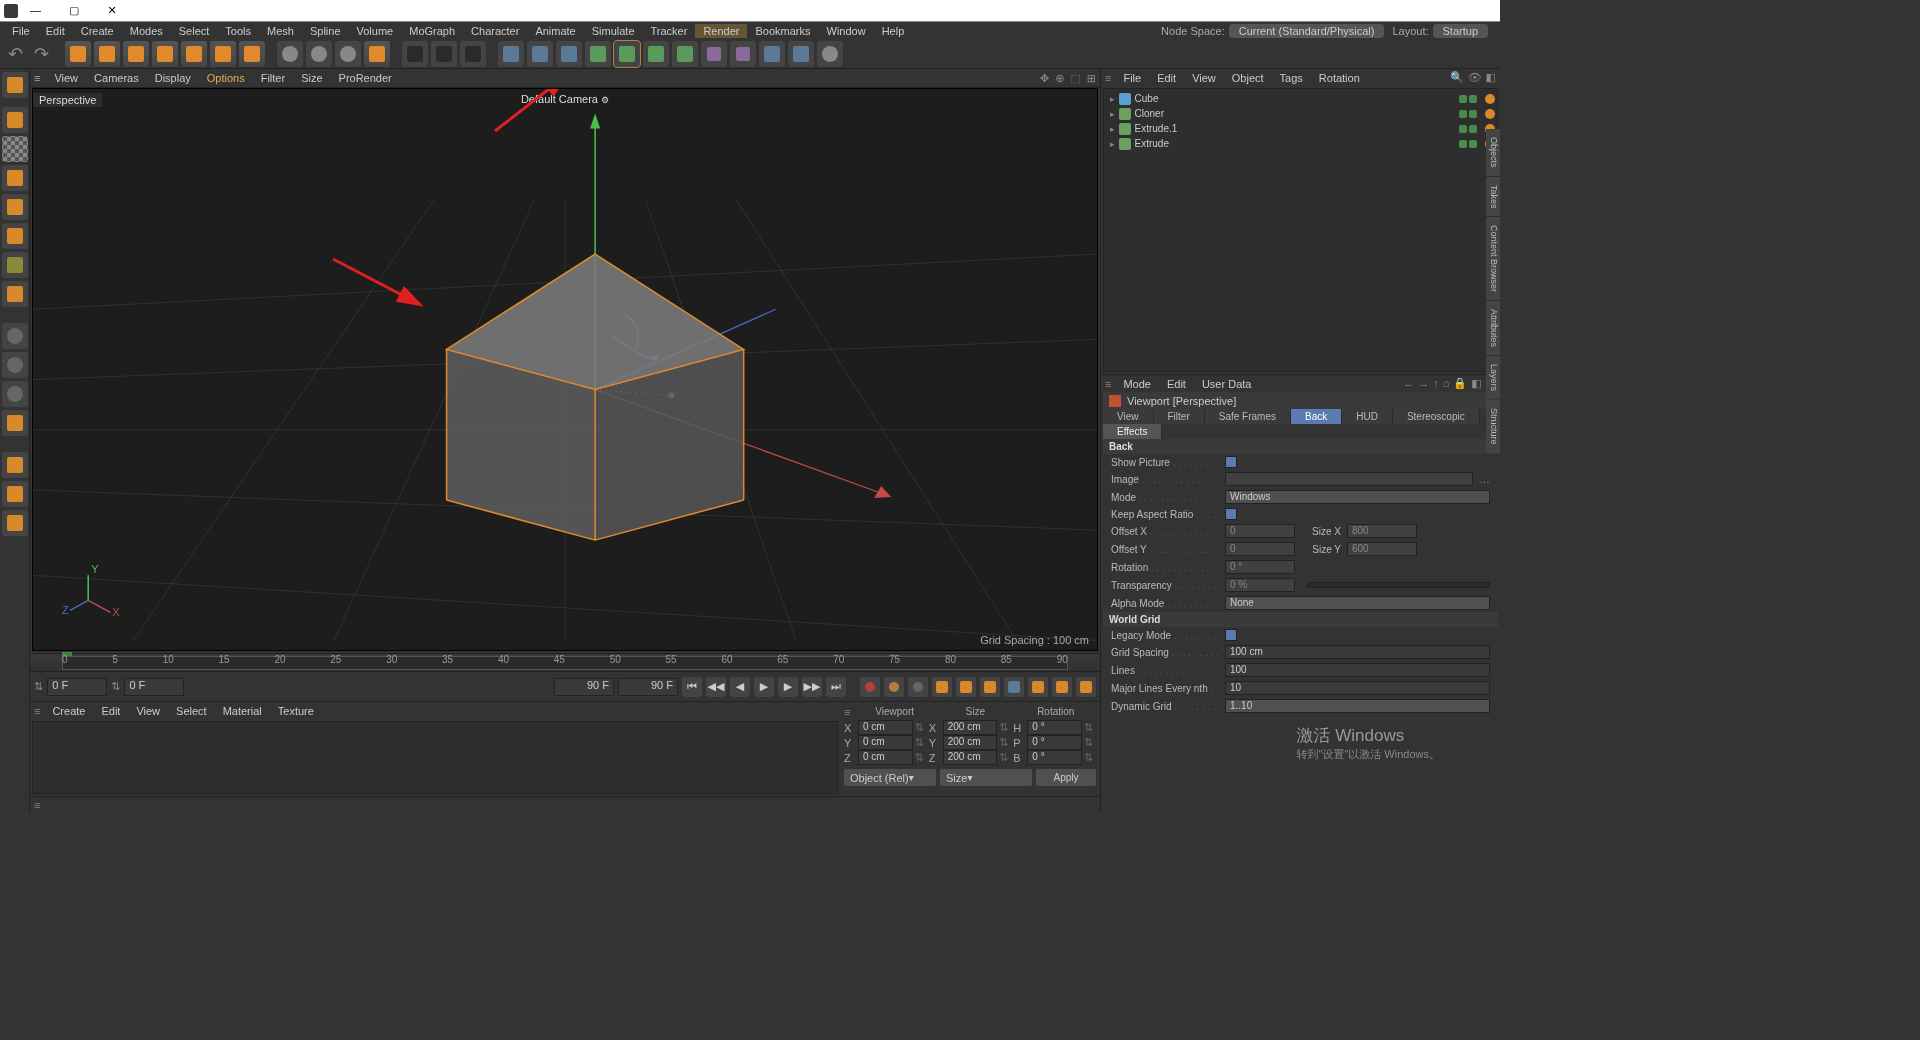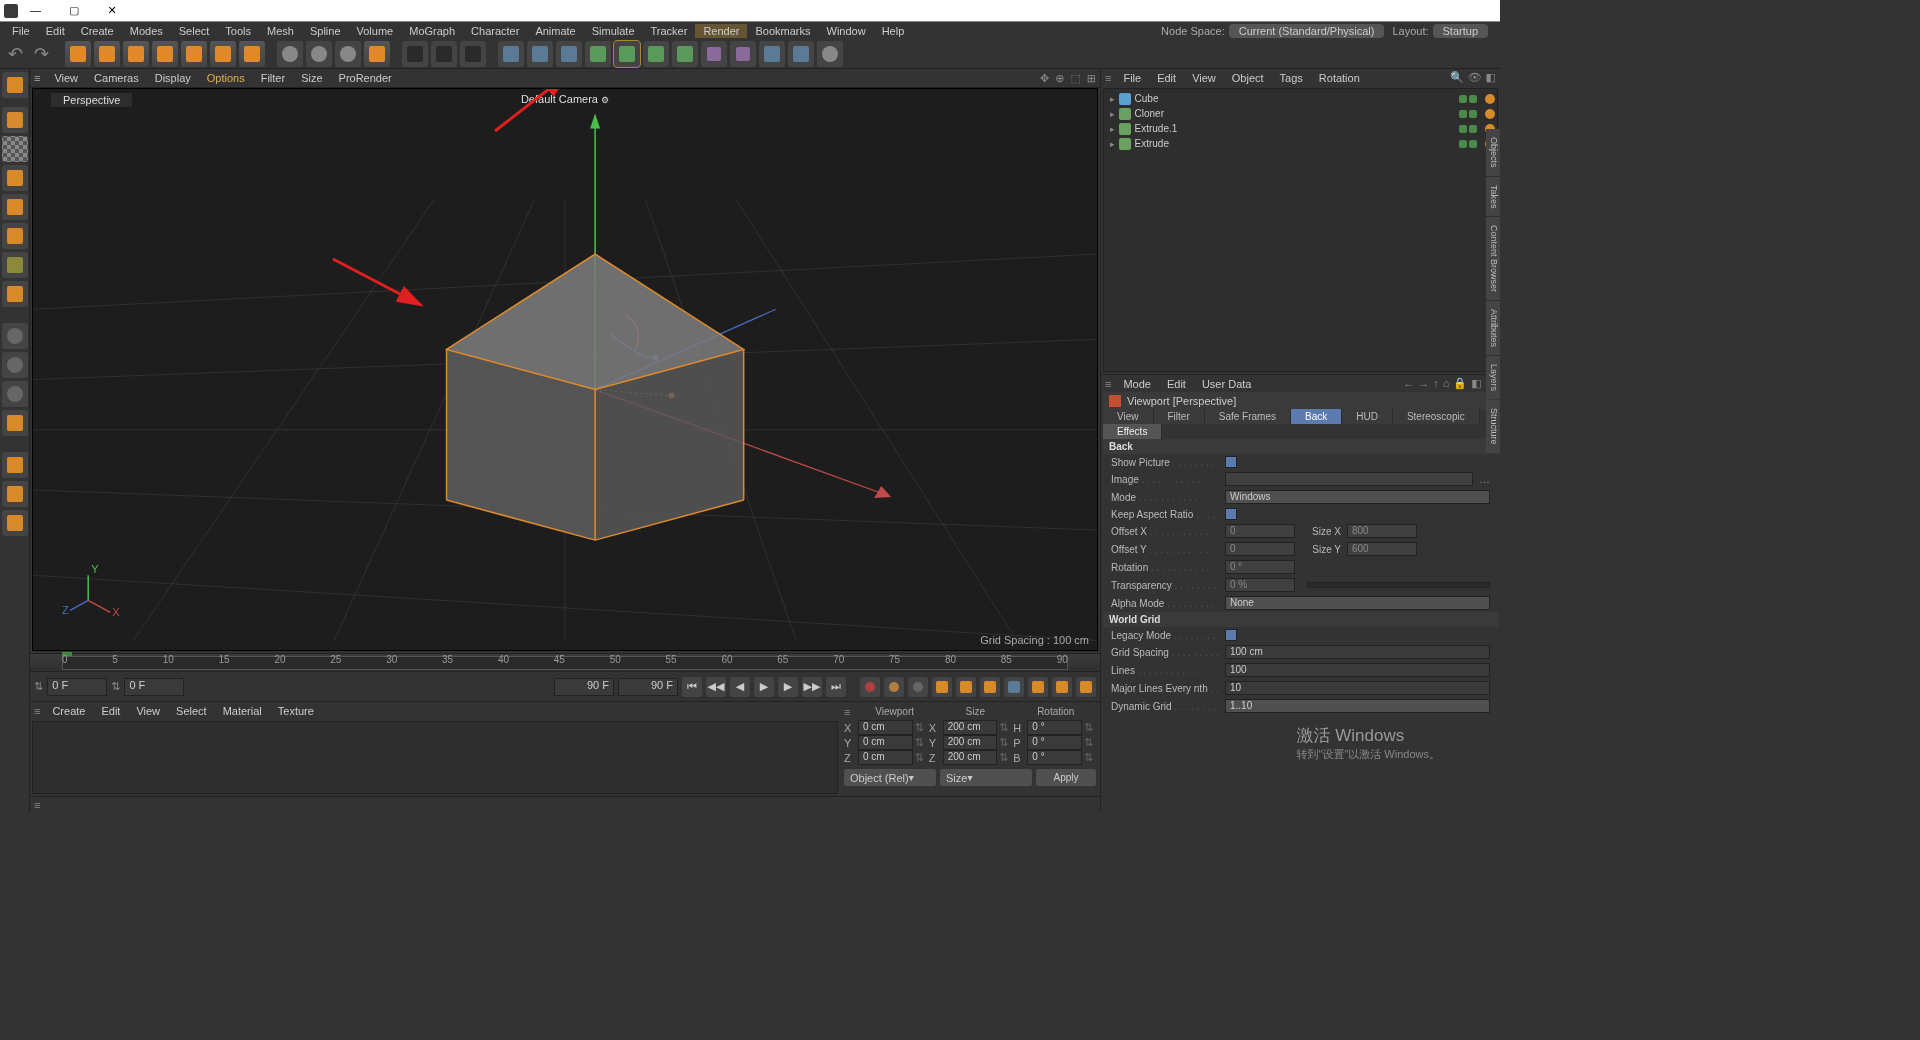--- a/index.html
+++ b/index.html
@@ -53,21 +53,21 @@
 
 .vpmenu { height: 19px; background: #333; display: flex; align-items: center; padding: 0 4px; gap: 0; border-bottom: 1px solid #222; }
 .vpmenu .mi { padding: 1px 8px; cursor: pointer; }
 .vpmenu .mi.hl { color: #e0b050; }
 .vpmenu .hamb { color: #aaa; margin-right: 6px; }
 .vpmenu .spacer { flex: 1; }
 .vpmenu .vicons { display:flex; gap:6px; color:#888; font-size:12px; }
 
 
 .viewport-wrap { flex: 1; background: #1d1d1d; margin: 0 2px 2px 2px; border: 1px solid #000; position: relative; overflow:hidden; }
-.vplabel { position: absolute; top: 4px; left: 18px; background: rgba(50,50,50,.8); color: #ddd; padding: 1px 12px; font-size: 11px; }
+.vplabel { position: absolute; top: 4px; left: 0; background: rgba(50,50,50,.8); color: #ddd; padding: 1px 6px; font-size: 11px; }
 .camlabel { position: absolute; top: 4px; left: 50%; transform: translateX(-50%); color: #ddd; font-size: 11px; }
 .gridlabel { position: absolute; bottom: 4px; right: 8px; color: #aaa; font-size: 11px; }
 .viewport-svg { width: 100%; height: 100%; }
 
 
 .timeline { height: 48px; background: #333; border-top: 1px solid #222; display:flex; flex-direction:column; }
 .ruler { height: 18px; background: linear-gradient(#3a3a3a,#303030); position:relative; border-bottom:1px solid #222; }
 .ruler .track { position:absolute; left:32px; right:32px; top:2px; height:14px; background:#2a2a2a; border:1px solid #555; }
 .ruler .ticks { position:absolute; left:32px; right:32px; top:0; height:16px; display:flex; justify-content:space-between; }
 .ruler .ticks span { color:#999; font-size:10px; }

